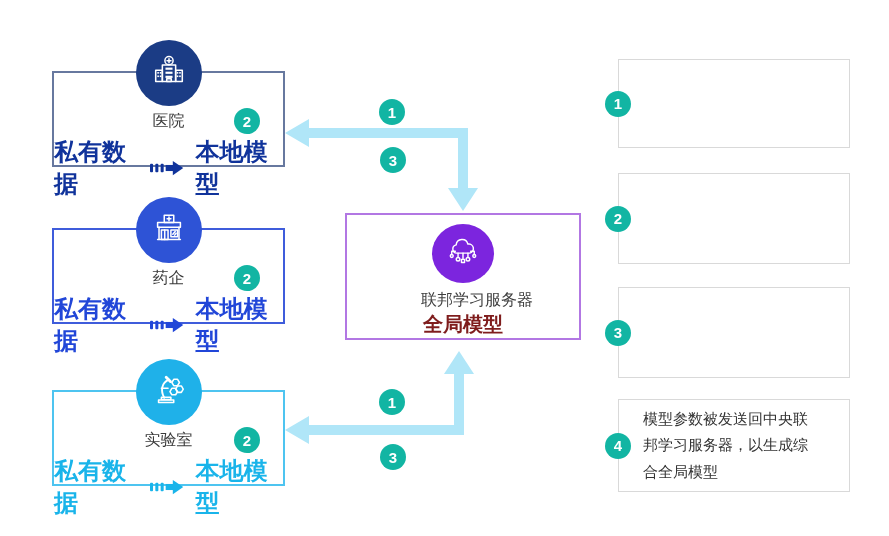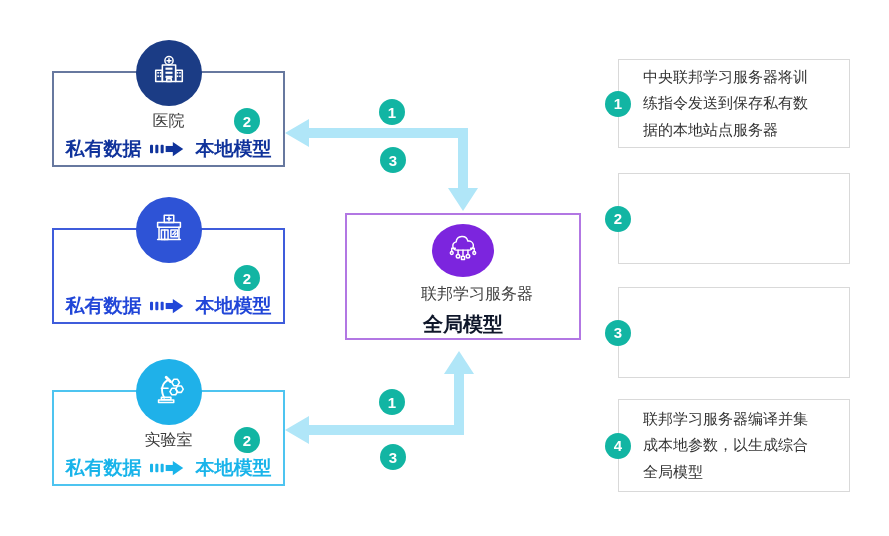--- a/index.html
+++ b/index.html
@@ -35,36 +35,36 @@
 
   .station-label {
     position:absolute; top:38px; left:0; width:100%;
     text-align:center; font-size:16px; color:#3a3a3a;
   }
   .station-badge { position:absolute; left:180px; top:35px; }
 
   .data-row {
     position:absolute; top:63px; left:0; width:100%;
     display:flex; align-items:center; justify-content:center; gap:8px;
-    font-size:19px; font-weight:700;
+    font-size:24px; font-weight:700;
   }
   .data-row--hospital { color:#10339b; }
   .data-row--pharma   { color:#2146d8; }
   .data-row--lab      { color:#19b4ea; }
   .mini-arrow { flex:0 0 auto; }
 
   
   .server-box {
     position:absolute; left:345px; top:213px; width:236px; height:127px;
     border:2px solid #b277e3; background:#fff;
     display:flex; flex-direction:column; align-items:center;
   }
   .server-box .icon-circle--cloud { margin-top:9px; }
   .server-label { margin-top:7px; font-size:16px; color:#3f3f3f;margin-left:28px; }
-  .global-label { margin-top:6px; font-size:20px; font-weight:700; color:#0f172a; }
+  .global-label { margin-top:0; font-size:20px; font-weight:700; color:#7f1d1d; }
 
   
   .badge {
     width:26px; height:26px; border-radius:50%;
     background:#12b5a3; color:#fff;
     font-size:15px; font-weight:700;
     display:flex; align-items:center; justify-content:center;
     line-height:1;
   }
 
@@ -136,20 +136,21 @@
       <rect x="15" y="4.5" width="10" height="7.5"></rect>
       <path d="M20 6.3 V10.2 M18 8.2 H22"></path>
       <rect x="8" y="12" width="24" height="5"></rect>
       <path d="M9.5 17 V30 M30.5 17 V30 M8 30 H32"></path>
       <rect x="12" y="20" width="7" height="10"></rect>
       <path d="M15.5 20 V30"></path>
       <rect x="22" y="20" width="7" height="7"></rect>
       <path d="M26.5 21.5 L24 24.5 M27.5 23.5 L26 25.4"></path>
     </svg>
   </div>
+  <div class="station-label">药企</div>
   <div class="badge station-badge">2</div>
   <div class="data-row data-row--pharma">
     <span>私有数据</span>
     <svg class="mini-arrow" width="38" height="18" viewBox="0 0 40 18" fill="currentColor">
       <rect x="0" y="4.5" width="3.2" height="9" rx="1"></rect>
       <rect x="5.6" y="4.5" width="3.2" height="9" rx="1"></rect>
       <rect x="11.2" y="4.5" width="3.2" height="9" rx="1"></rect>
       <rect x="16.5" y="5.8" width="8.5" height="6.4"></rect>
       <polygon points="24,1.5 35,9 24,16.5"></polygon>
     </svg>
@@ -214,24 +215,23 @@
 <svg class="flow-svg" style="left:283px; top:348px;" width="200" height="105" viewBox="0 0 200 105">
   <path d="M24 82 H176 V26"></path>
   <polygon points="2,82 26,68 26,96"></polygon>
   <polygon points="176,3 161,26 191,26"></polygon>
 </svg>
 <div class="badge abs" style="left:379px; top:389px;">1</div>
 <div class="badge abs" style="left:380px; top:444px;">3</div>
 
 <div class="note note--1">
   <div class="badge">1</div>
-  <div class="note-text">中央联邦学习服务器将训练指令发送到保存私有数据的本地站点服务器</div>
 </div>
 <div class="note note--2">
   <div class="badge">2</div>
 </div>
 <div class="note note--3">
   <div class="badge">3</div>
 </div>
 <div class="note note--4">
   <div class="badge">4</div>
-  <div class="note-text">联邦学习服务器编译并集成本地参数，以生成综合全局模型</div>
+  <div class="note-text">模型参数被发送回中央联邦学习服务器，以生成综合全局模型</div>
 </div>
 
 </body></html>

